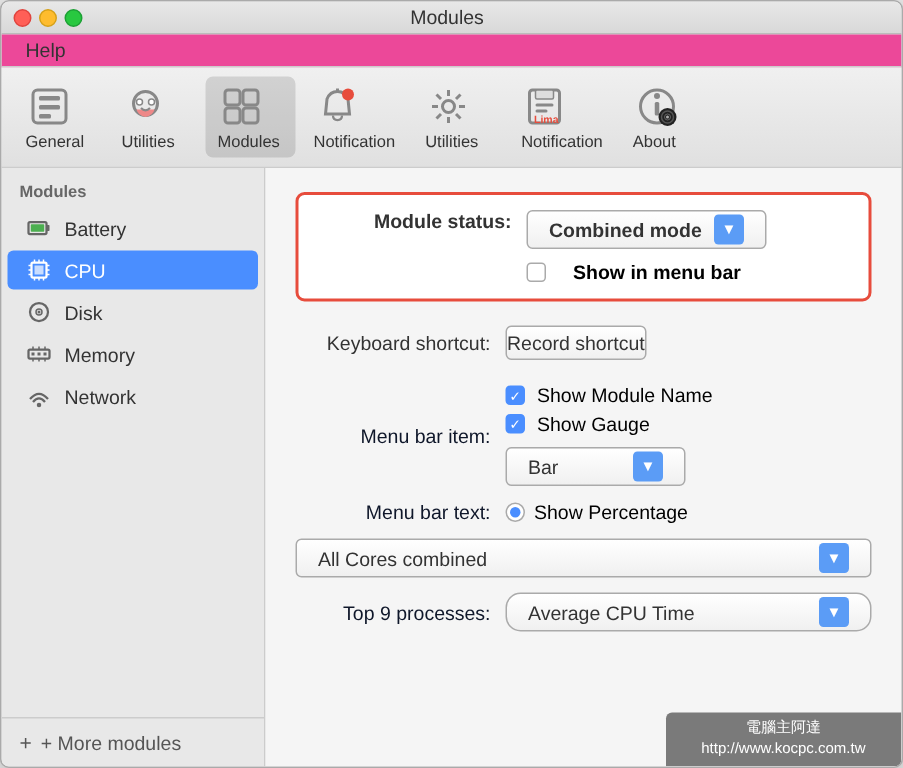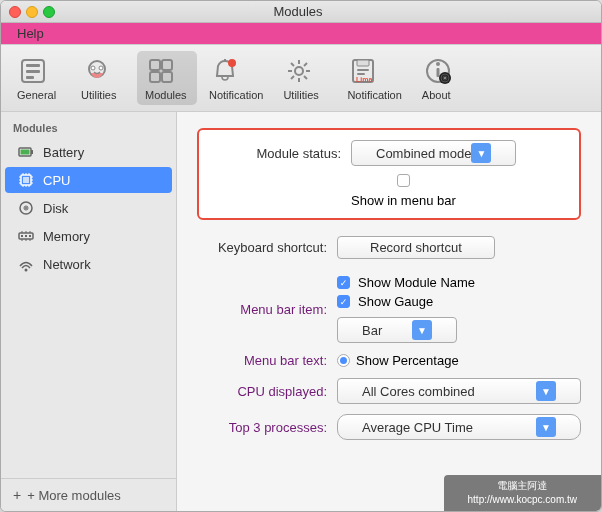--- a/index.html
+++ b/index.html
@@ -170,22 +170,23 @@
 
     
     .content {
       flex: 1;
       padding: 16px 20px;
       overflow-y: auto;
       background: #f5f5f5;
     }
     .form-row {
       display: flex;
-      align-items: center;
+      align-items: flex-start;
       margin-bottom: 8px;
+      font-weight: bold;
     }
     .form-row:last-child {
       margin-bottom: 0;
     }
     .form-label {
       width: 140px;
       text-align: right;
       padding-right: 10px;
       font-size: 13px;
       color: #333;
@@ -197,21 +198,21 @@
       align-items: center;
     }
 
     
     .select-wrapper {
       display: flex;
       align-items: center;
       border: 1px solid #aaa;
       border-radius: 4px;
       background: linear-gradient(to bottom, #fff, #f0f0f0);
-      padding: 2px 24px;
+      padding: 2px 14px;
       min-width: 160px;
       cursor: pointer;
       position: relative;
     }
     .select-value {
       flex: 1;
       font-size: 13px;
       color: #333;
     }
     .select-arrow {
@@ -223,23 +224,22 @@
       align-items: center;
       justify-content: center;
       color: white;
       font-size: 10px;
     }
 
     
     .checkbox-wrapper {
       display: flex;
       align-items: center;
-      gap: 6px;
-      cursor: pointer;
-      flex-direction: column;
+      gap: 18px;
+      cursor: pointer;
     }
     .checkbox {
       width: 13px;
       height: 13px;
       border: 1px solid #aaa;
       border-radius: 3px;
       background: white;
       display: flex;
       align-items: center;
       justify-content: center;
@@ -250,21 +250,21 @@
       background: #4a8eff;
       border-color: #4a8eff;
       color: white;
     }
 
     
     .shortcut-btn {
       border: 1px solid #aaa;
       border-radius: 4px;
       background: linear-gradient(to bottom, #fff, #f0f0f0);
-      padding: 3px 32px;
+      padding: 3px 0;
       font-size: 13px;
       color: #333;
       cursor: pointer;
     }
 
     
     .keyboard-row {
       display: flex;
       align-items: center;
       margin-bottom: 16px;
@@ -274,21 +274,21 @@
     .section-row {
       display: flex;
       align-items: center;
       margin-bottom: 10px;
     }
     .section-label {
       width: 140px;
       text-align: right;
       padding-right: 10px;
       font-size: 13px;
-      color: #701a75;
+      color: #0f172a;
       flex-shrink: 0;
     }
     .section-content {
       flex: 1;
       display: flex;
       flex-direction: column;
       gap: 4px;
     }
     .section-row-inline {
       display: flex;
@@ -586,31 +586,30 @@
         <div class="section-label">Menu bar text:</div>
         <div class="section-content">
           <div class="radio-wrapper">
             <div class="radio selected"></div>
             <span>Show Percentage</span>
           </div>
         </div>
       </div>
 
       <div class="section-row">
-        <div class="section-label">CPU displayed:</div>
         <div class="section-content">
           <div class="select-wrapper" style="min-width:160px;">
             <span class="select-value">All Cores combined</span>
             <div class="select-arrow">▼</div>
           </div>
         </div>
       </div>
 
       <div class="section-row">
-        <div class="section-label">Top 3 processes:</div>
+        <div class="section-label">Top 9 processes:</div>
         <div class="section-content">
           <div class="select-wrapper" style="min-width:160px;border-radius:10px;">
             <span class="select-value">Average CPU Time</span>
             <div class="select-arrow">▼</div>
           </div>
         </div>
       </div>
 
 
       <div style="position:absolute; bottom:0; right:0; background:rgba(0,0,0,0.5); padding:4px 24px; border-radius:4px 0 0 0;">

